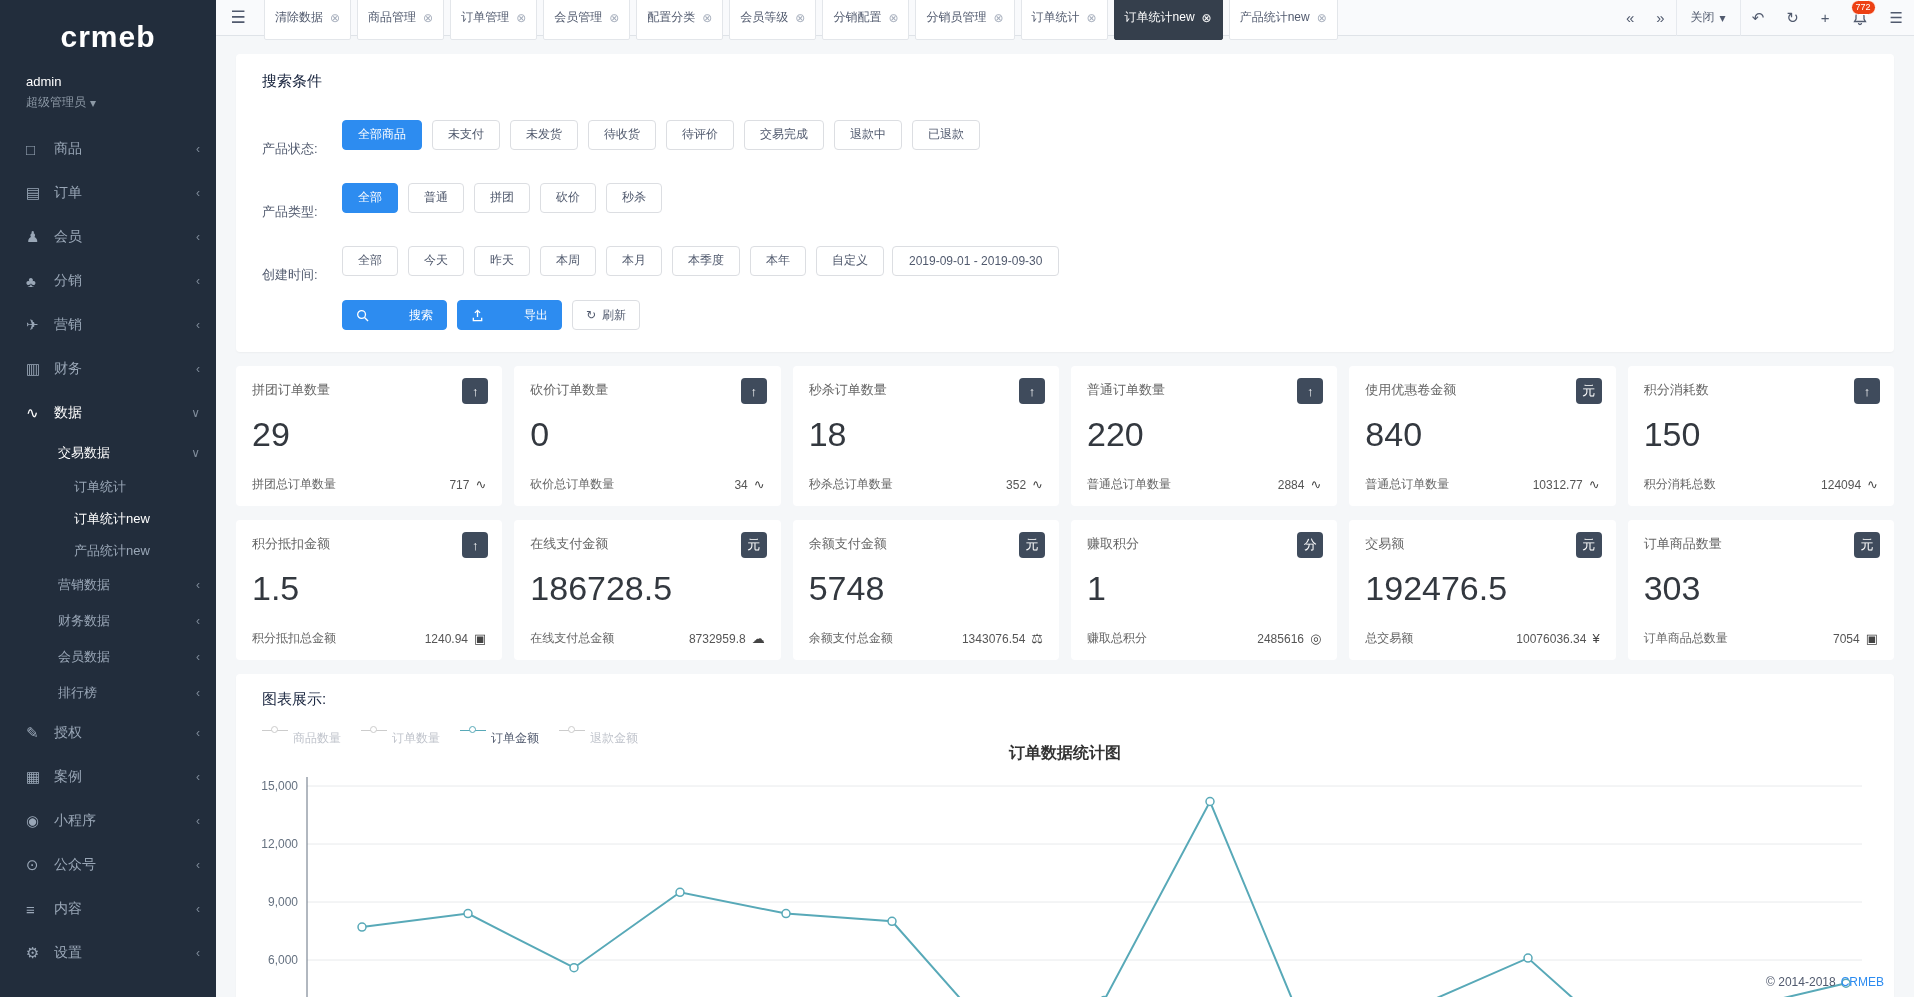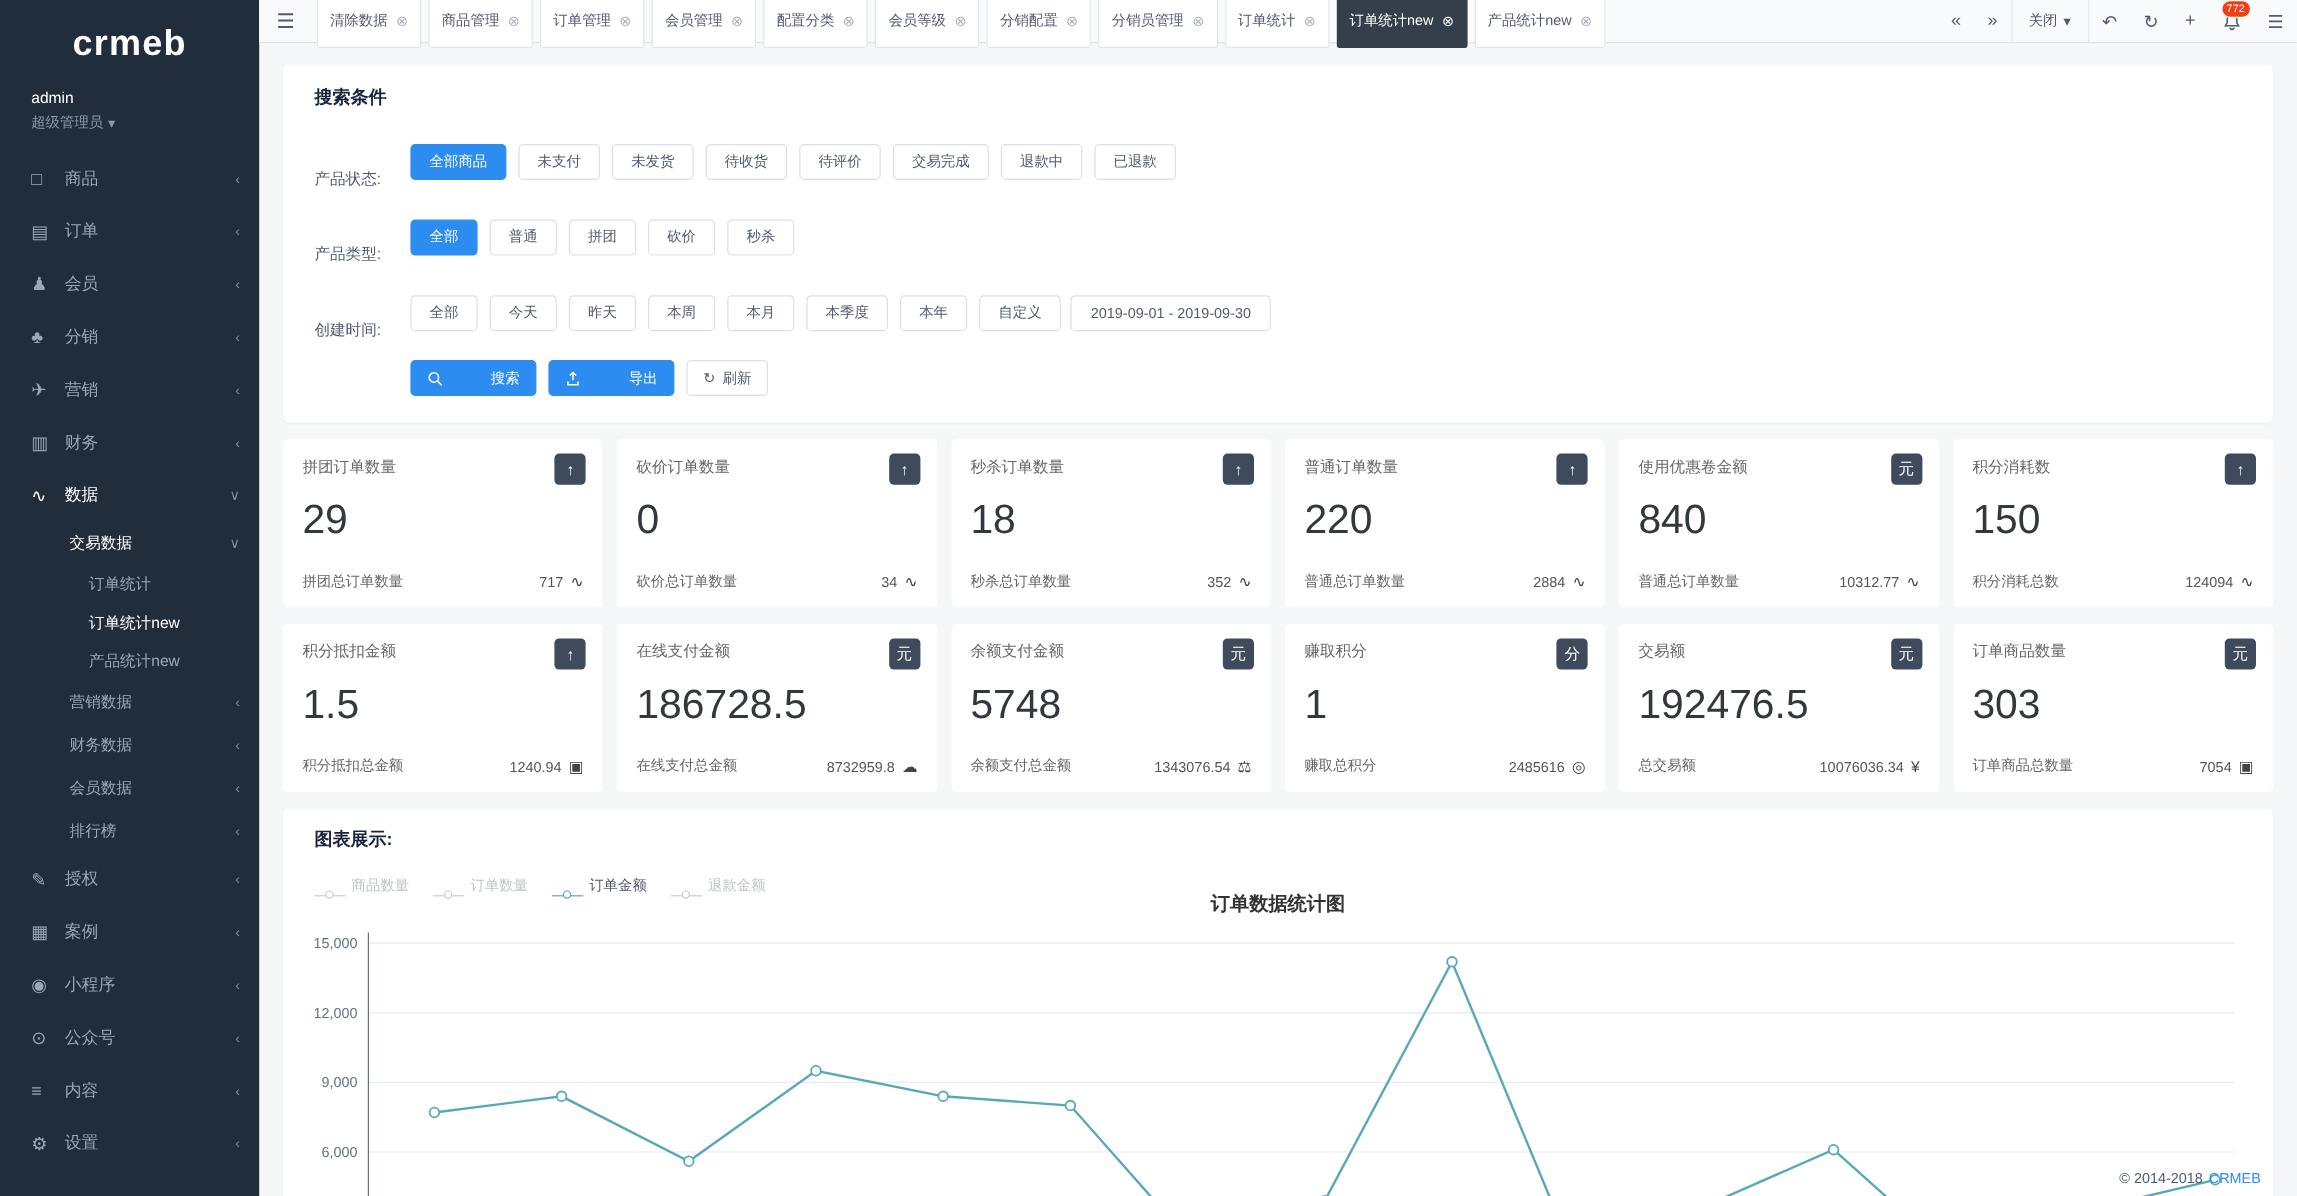--- a/index.html
+++ b/index.html
@@ -39,21 +39,21 @@
     color:#515a6e;font-size:15px;cursor:pointer;}
   .close-dd{font-size:12px;gap:5px;border-left:1px solid #e6e9ee;border-right:1px solid #e6e9ee;padding:0 14px;}
   .bell-wrap{position:relative;}
   .badge{position:absolute;top:0px;right:3px;background:#ed4014;color:#fff;font-size:9px;
     border-radius:8px;padding:0 4px;line-height:13px;border:1px solid #fff;}
 
   
   .content{flex:1;overflow:hidden;padding:18px 20px;}
   .panel{background:#fff;border-radius:4px;box-shadow:0 1px 2px rgba(0,0,0,.04);}
   .search-panel{padding:18px 26px 22px;}
-  .panel-title{font-size:15px;font-weight:bold;color:#17233d;}
+  .panel-title{font-size:15px;font-weight:normal;color:#17233d;}
   .search-panel .panel-title{margin-bottom:20px;}
   .filter-row{display:flex;align-items:center;margin-bottom:16px;}
   .filter-label{width:80px;font-size:13px;color:#515a6e;flex-shrink:0;margin-top:29px;}
   .filter-options{display:flex;gap:10px;align-items:flex-start;}
   .fbtn{height:30px;padding:0 15px;border:1px solid #dcdee2;border-radius:4px;background:#fff;
     font-size:12px;color:#515a6e;cursor:pointer;font-family:inherit;}
   .fbtn.active{background:#2d8cf0;border-color:#2d8cf0;color:#fff;}
   .date-box{height:30px;border:1px solid #dcdee2;border-radius:4px;background:#fff;
     padding:0 16px;font-size:12px;color:#515a6e;display:flex;align-items:center;margin-left:8px;cursor:pointer;}
   .actions-row{display:flex;gap:10px;margin-left:80px;margin-top:4px;}
@@ -70,21 +70,21 @@
     border-radius:4px;display:flex;align-items:center;justify-content:center;font-size:13px;}
   .stat-value{font-size:34px;color:#33383f;margin-top:16px;flex:1;}
   .stat-sub{display:flex;justify-content:space-between;align-items:center;font-size:12px;color:#666;}
   .stat-sub-right{display:flex;gap:6px;align-items:center;color:#555;}
   .sub-icon{font-size:13px;color:#444;}
 
   
   .chart-panel{margin-top:14px;padding:16px 26px;height:600px;}
   .chart-head{position:relative;margin-top:18px;height:22px;}
   .legend{display:flex;gap:20px;align-items:center;height:22px;}
-  .legend-item{display:flex;align-items:flex-end;gap:5px;font-size:12px;color:#c0c4cc;cursor:pointer;}
+  .legend-item{display:flex;align-items:flex-start;gap:5px;font-size:12px;color:#c0c4cc;cursor:pointer;}
   .lm{width:26px;height:1px;background:#ccc;position:relative;}
   .lm i{position:absolute;left:9px;top:-4px;width:7px;height:7px;border:1px solid #ccc;border-radius:50%;background:#fff;display:block;}
   .legend-item.active{color:#515a6e;}
   .legend-item.active .lm{background:#58a9b8;}
   .legend-item.active .lm i{border-color:#58a9b8;}
   .chart-title{position:absolute;left:0;right:0;top:0;text-align:center;font-size:16px;font-weight:bold;color:#333;margin-top:16px;}
   #chart-svg{margin-top:22px;display:block;}
 
   .footer{position:absolute;bottom:8px;right:30px;font-size:12px;color:#515a6e;display:flex;gap:5px;}
   .footer a{color:#2d8cf0;text-decoration:none;cursor:pointer;}

